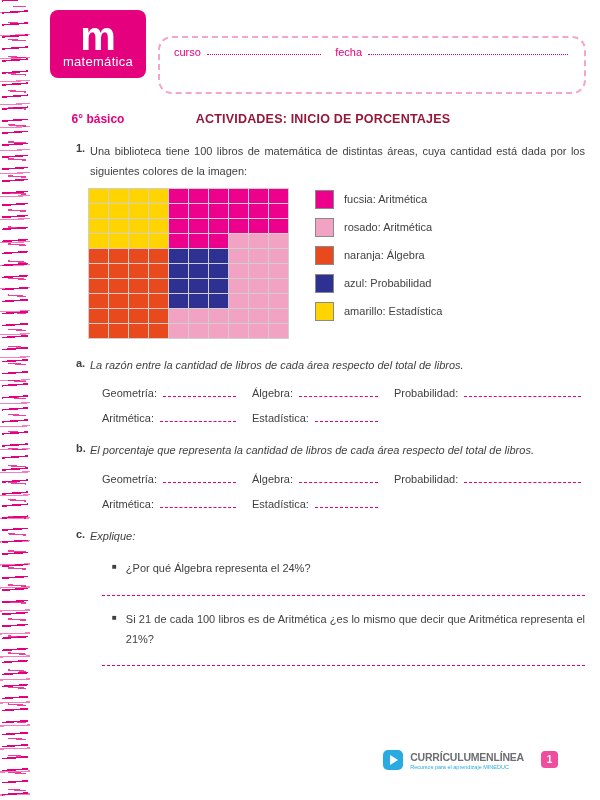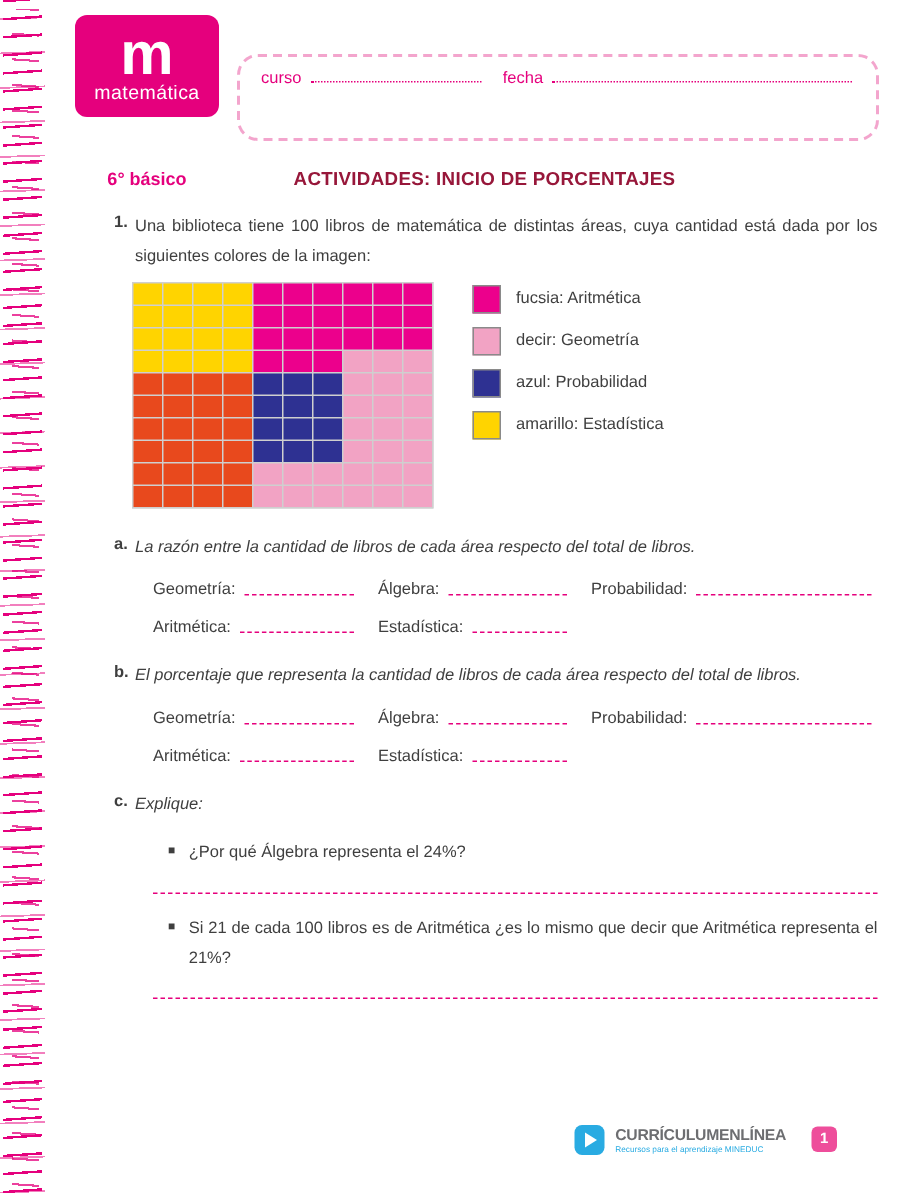--- a/index.html
+++ b/index.html
@@ -240,21 +240,25 @@
           <div class="cell" style="background: rgb(242, 163, 196);"></div>
           <div class="cell" style="background: rgb(242, 163, 196);"></div>
         </div>
       <div class="legend">
         <div class="legend-item">
           <span class="swatch" style="background: rgb(236, 0, 140);"></span>
           <span class="legend-label">fucsia: Aritmética</span>
         </div>
         <div class="legend-item">
           <span class="swatch" style="background: rgb(242, 163, 196);"></span>
-          <span class="legend-label">decir: Geometría</span>
+          <span class="legend-label">rosado: Aritmética</span>
+        </div>
+        <div class="legend-item">
+          <span class="swatch" style="background: rgb(232, 73, 29);"></span>
+          <span class="legend-label">naranja: Álgebra</span>
         </div>
         <div class="legend-item">
           <span class="swatch" style="background: rgb(46, 49, 146);"></span>
           <span class="legend-label">azul: Probabilidad</span>
         </div>
         <div class="legend-item">
           <span class="swatch" style="background: rgb(255, 212, 0);"></span>
           <span class="legend-label">amarillo: Estadística</span>
         </div>
       </div>

